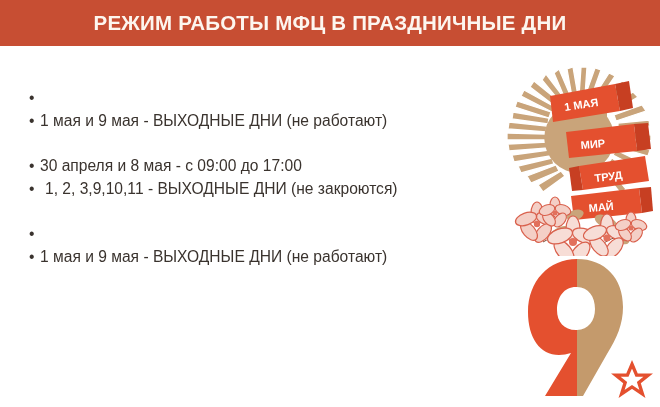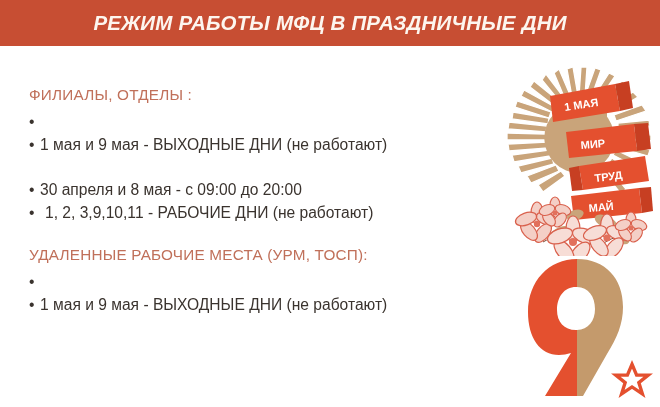--- a/index.html
+++ b/index.html
@@ -30,21 +30,20 @@
     align-items: center;
     justify-content: center;
   }
   .header-title {
     color: #fdf6ef;
     font-size: 20.5px;
     font-weight: bold;
     letter-spacing: 0.2px;
     white-space: nowrap;
     font-family: "Liberation Sans", sans-serif;
-    font-style: italic;
   }
 
   
   .content {
     position: absolute;
     left: 29px;
     top: 86px;
     width: 478px;
   }
   .section { margin-bottom: 22px; }
@@ -101,43 +100,41 @@
 
 <div class="poster">
 
   <div class="header-banner">
     <div class="header-title">РЕЖИМ РАБОТЫ МФЦ В ПРАЗДНИЧНЫЕ ДНИ</div>
   </div>
 
   <div class="content">
 
     <div class="section">
-      <div class="section-heading">ФИЛИАЛЫ, ОТДЕЛЫ :</div>
       <div class="bullet-line">
         <span class="bullet-mark">•</span>
       </div>
       <div class="bullet-line">
         <span class="bullet-mark">•</span>
         <span class="bullet-text">1 мая и 9 мая - ВЫХОДНЫЕ ДНИ (не работают)</span>
       </div>
     </div>
 
     <div class="section">
       <div class="bullet-line">
         <span class="bullet-mark">•</span>
-        <span class="bullet-text">30 апреля и 8 мая - с 09:00 до 20:00</span>
-      </div>
-      <div class="bullet-line">
-        <span class="bullet-mark">•</span>
-        <span class="bullet-text indent">1, 2, 3,9,10,11 - РАБОЧИЕ ДНИ (не работают)</span>
+        <span class="bullet-text">30 апреля и 8 мая - с 09:00 до 17:00</span>
+      </div>
+      <div class="bullet-line">
+        <span class="bullet-mark">•</span>
+        <span class="bullet-text indent">1, 2, 3,9,10,11 - ВЫХОДНЫЕ ДНИ (не закроются)</span>
       </div>
     </div>
 
     <div class="section">
-      <div class="section-heading">УДАЛЕННЫЕ РАБОЧИЕ МЕСТА (УРМ, ТОСП):</div>
       <div class="bullet-line">
         <span class="bullet-mark">•</span>
       </div>
       <div class="bullet-line">
         <span class="bullet-mark">•</span>
         <span class="bullet-text">1 мая и 9 мая - ВЫХОДНЫЕ ДНИ (не работают)</span>
       </div>
     </div>
 
   </div>

